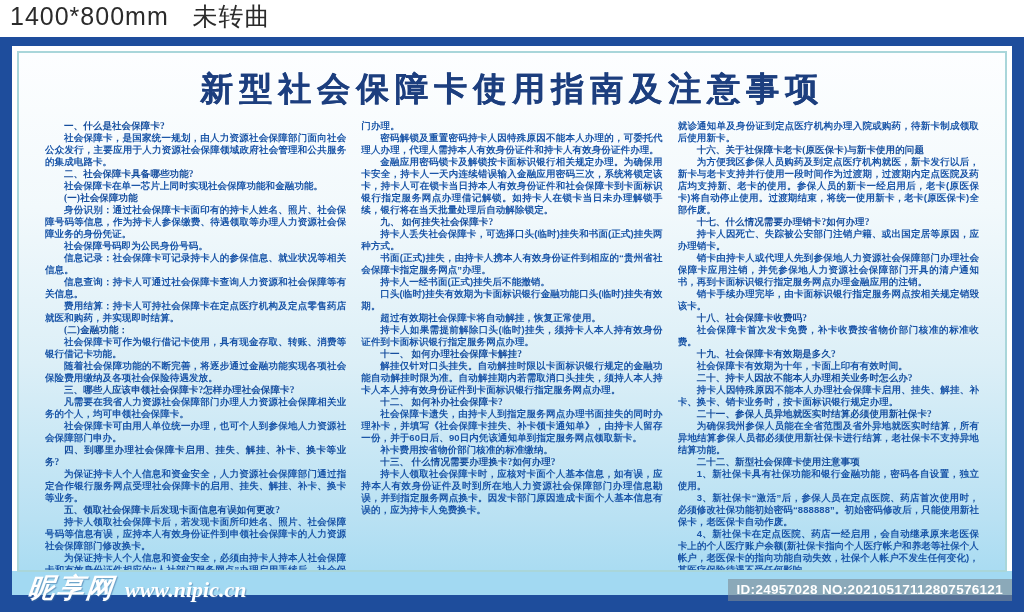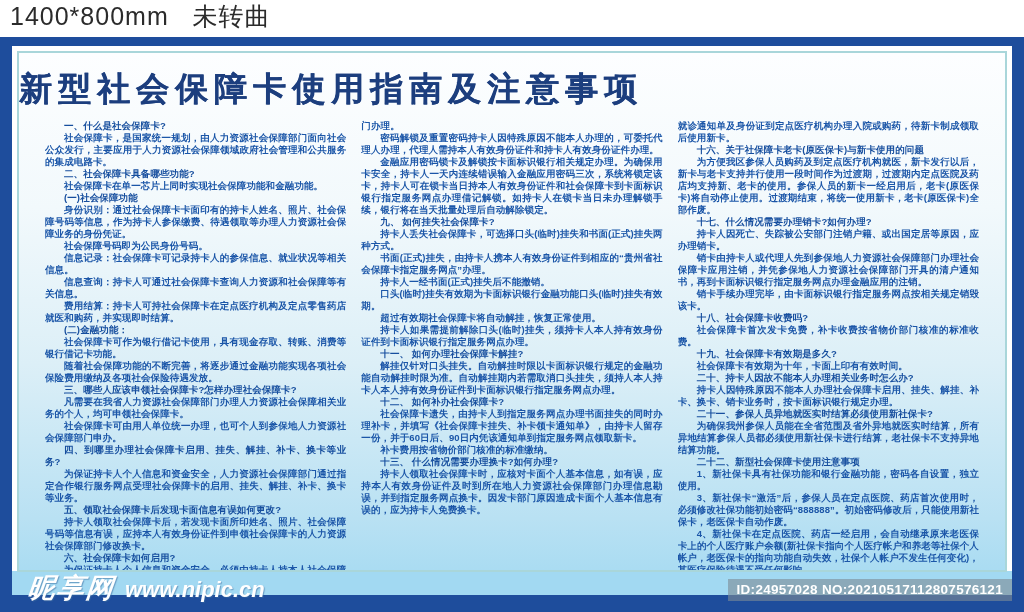--- a/index.html
+++ b/index.html
@@ -36,21 +36,21 @@
   }
   .content {
     position: absolute; top: 14px; left: 17px; right: 17px; bottom: 40px;
     border: 2px solid #a9d6da;
     background: linear-gradient(180deg, #fdfeff 0%, #f2f9fc 30%, #dcefF7 60%, #b9e1f3 90%, #aadcf2 100%);
     overflow: hidden;
   }
 
   .poster-title {
     margin-top: 14px;
-    text-align: left;
+    text-align: center;
     font-family: "Liberation Serif", "DejaVu Serif", serif;
     font-size: 33px;
     font-weight: bold;
     letter-spacing: 6px;
     color: #1c3e7e;
     text-shadow: 0.4px 0.4px 0 #1c3e7e;
   }
 
   .columns {
     display: flex;
@@ -64,38 +64,38 @@
     text-align: justify;
   }
   .para {
     font-size: 9.5px;
     line-height: 12px;
     color: #1b56a8;
     font-weight: bold;
     text-indent: 2em;
     letter-spacing: 0.1px;
   }
-  .para.heading { color: #164e9e; }
+  .para.heading { color: #164e9e; font-family: Liberation Serif, serif; }
   .para.cont { text-indent: 0; }
 
   
   .watermark {
     position: absolute; left: 28px; bottom: 6px;
     display: flex; align-items: baseline; gap: 10px;
     color: #ffffff;
     font-style: italic;
     text-shadow: 1px 1px 1px rgba(60,110,160,0.55);
     z-index: 5;
   }
   .watermark .site-name {
     font-size: 27px; font-weight: bold; letter-spacing: 2px;
     transform: skewX(-6deg);
   }
   .watermark .site-url {
-    font-size: 22px; font-weight: bold;
+    font-size: 22px; font-weight: bold; font-family: Liberation Serif, serif;
   }
 
   
   .id-badge {
     position: absolute; right: 12px; bottom: 11px;
     background: rgba(125, 138, 150, 0.62);
     color: #ffffff;
     font-size: 13.5px;
     padding: 3px 9px 4px 9px;
     letter-spacing: 0.3px;
@@ -134,21 +134,20 @@
           <p class="para heading">(二)金融功能：</p>
           <p class="para">社会保障卡可作为银行借记卡使用，具有现金存取、转账、消费等银行借记卡功能。</p>
           <p class="para">随着社会保障功能的不断完善，将逐步通过金融功能实现各项社会保险费用缴纳及各项社会保险待遇发放。</p>
           <p class="para heading">三、哪些人应该申领社会保障卡?怎样办理社会保障卡?</p>
           <p class="para">凡需要在我省人力资源社会保障部门办理人力资源社会保障相关业务的个人，均可申领社会保障卡。</p>
           <p class="para">社会保障卡可由用人单位统一办理，也可个人到参保地人力资源社会保障部门申办。</p>
           <p class="para heading">四、到哪里办理社会保障卡启用、挂失、解挂、补卡、换卡等业务?</p>
           <p class="para">为保证持卡人个人信息和资金安全，人力资源社会保障部门通过指定合作银行服务网点受理社会保障卡的启用、挂失、解挂、补卡、换卡等业务。</p>
           <p class="para heading">五、领取社会保障卡后发现卡面信息有误如何更改?</p>
           <p class="para">持卡人领取社会保障卡后，若发现卡面所印姓名、照片、社会保障号码等信息有误，应持本人有效身份证件到申领社会保障卡的人力资源社会保障部门修改换卡。</p>
-          <p class="para heading">六、社会保障卡如何启用?</p>
           <p class="para">为保证持卡人个人信息和资金安全，必须由持卡人持本人社会保障卡和有效身份证件相应的“人社部门服务网点”办理启用手续后，社会保障卡才能正常使用。</p>
         </div>
       <div class="text-column">
           <p class="para cont">门办理。</p>
           <p class="para">密码解锁及重置密码持卡人因特殊原因不能本人办理的，可委托代理人办理，代理人需持本人有效身份证件和持卡人有效身份证件办理。</p>
           <p class="para">金融应用密码锁卡及解锁按卡面标识银行相关规定办理。为确保用卡安全，持卡人一天内连续错误输入金融应用密码三次，系统将锁定该卡，持卡人可在锁卡当日持本人有效身份证件和社会保障卡到卡面标识银行指定服务网点办理借记解锁。如持卡人在锁卡当日未办理解锁手续，银行将在当天批量处理后自动解除锁定。</p>
           <p class="para heading">九、 如何挂失社会保障卡?</p>
           <p class="para">持卡人丢失社会保障卡，可选择口头(临时)挂失和书面(正式)挂失两种方式。</p>
           <p class="para">书面(正式)挂失，由持卡人携本人有效身份证件到相应的“贵州省社会保障卡指定服务网点”办理。</p>
           <p class="para">持卡人一经书面(正式)挂失后不能撤销。</p>

